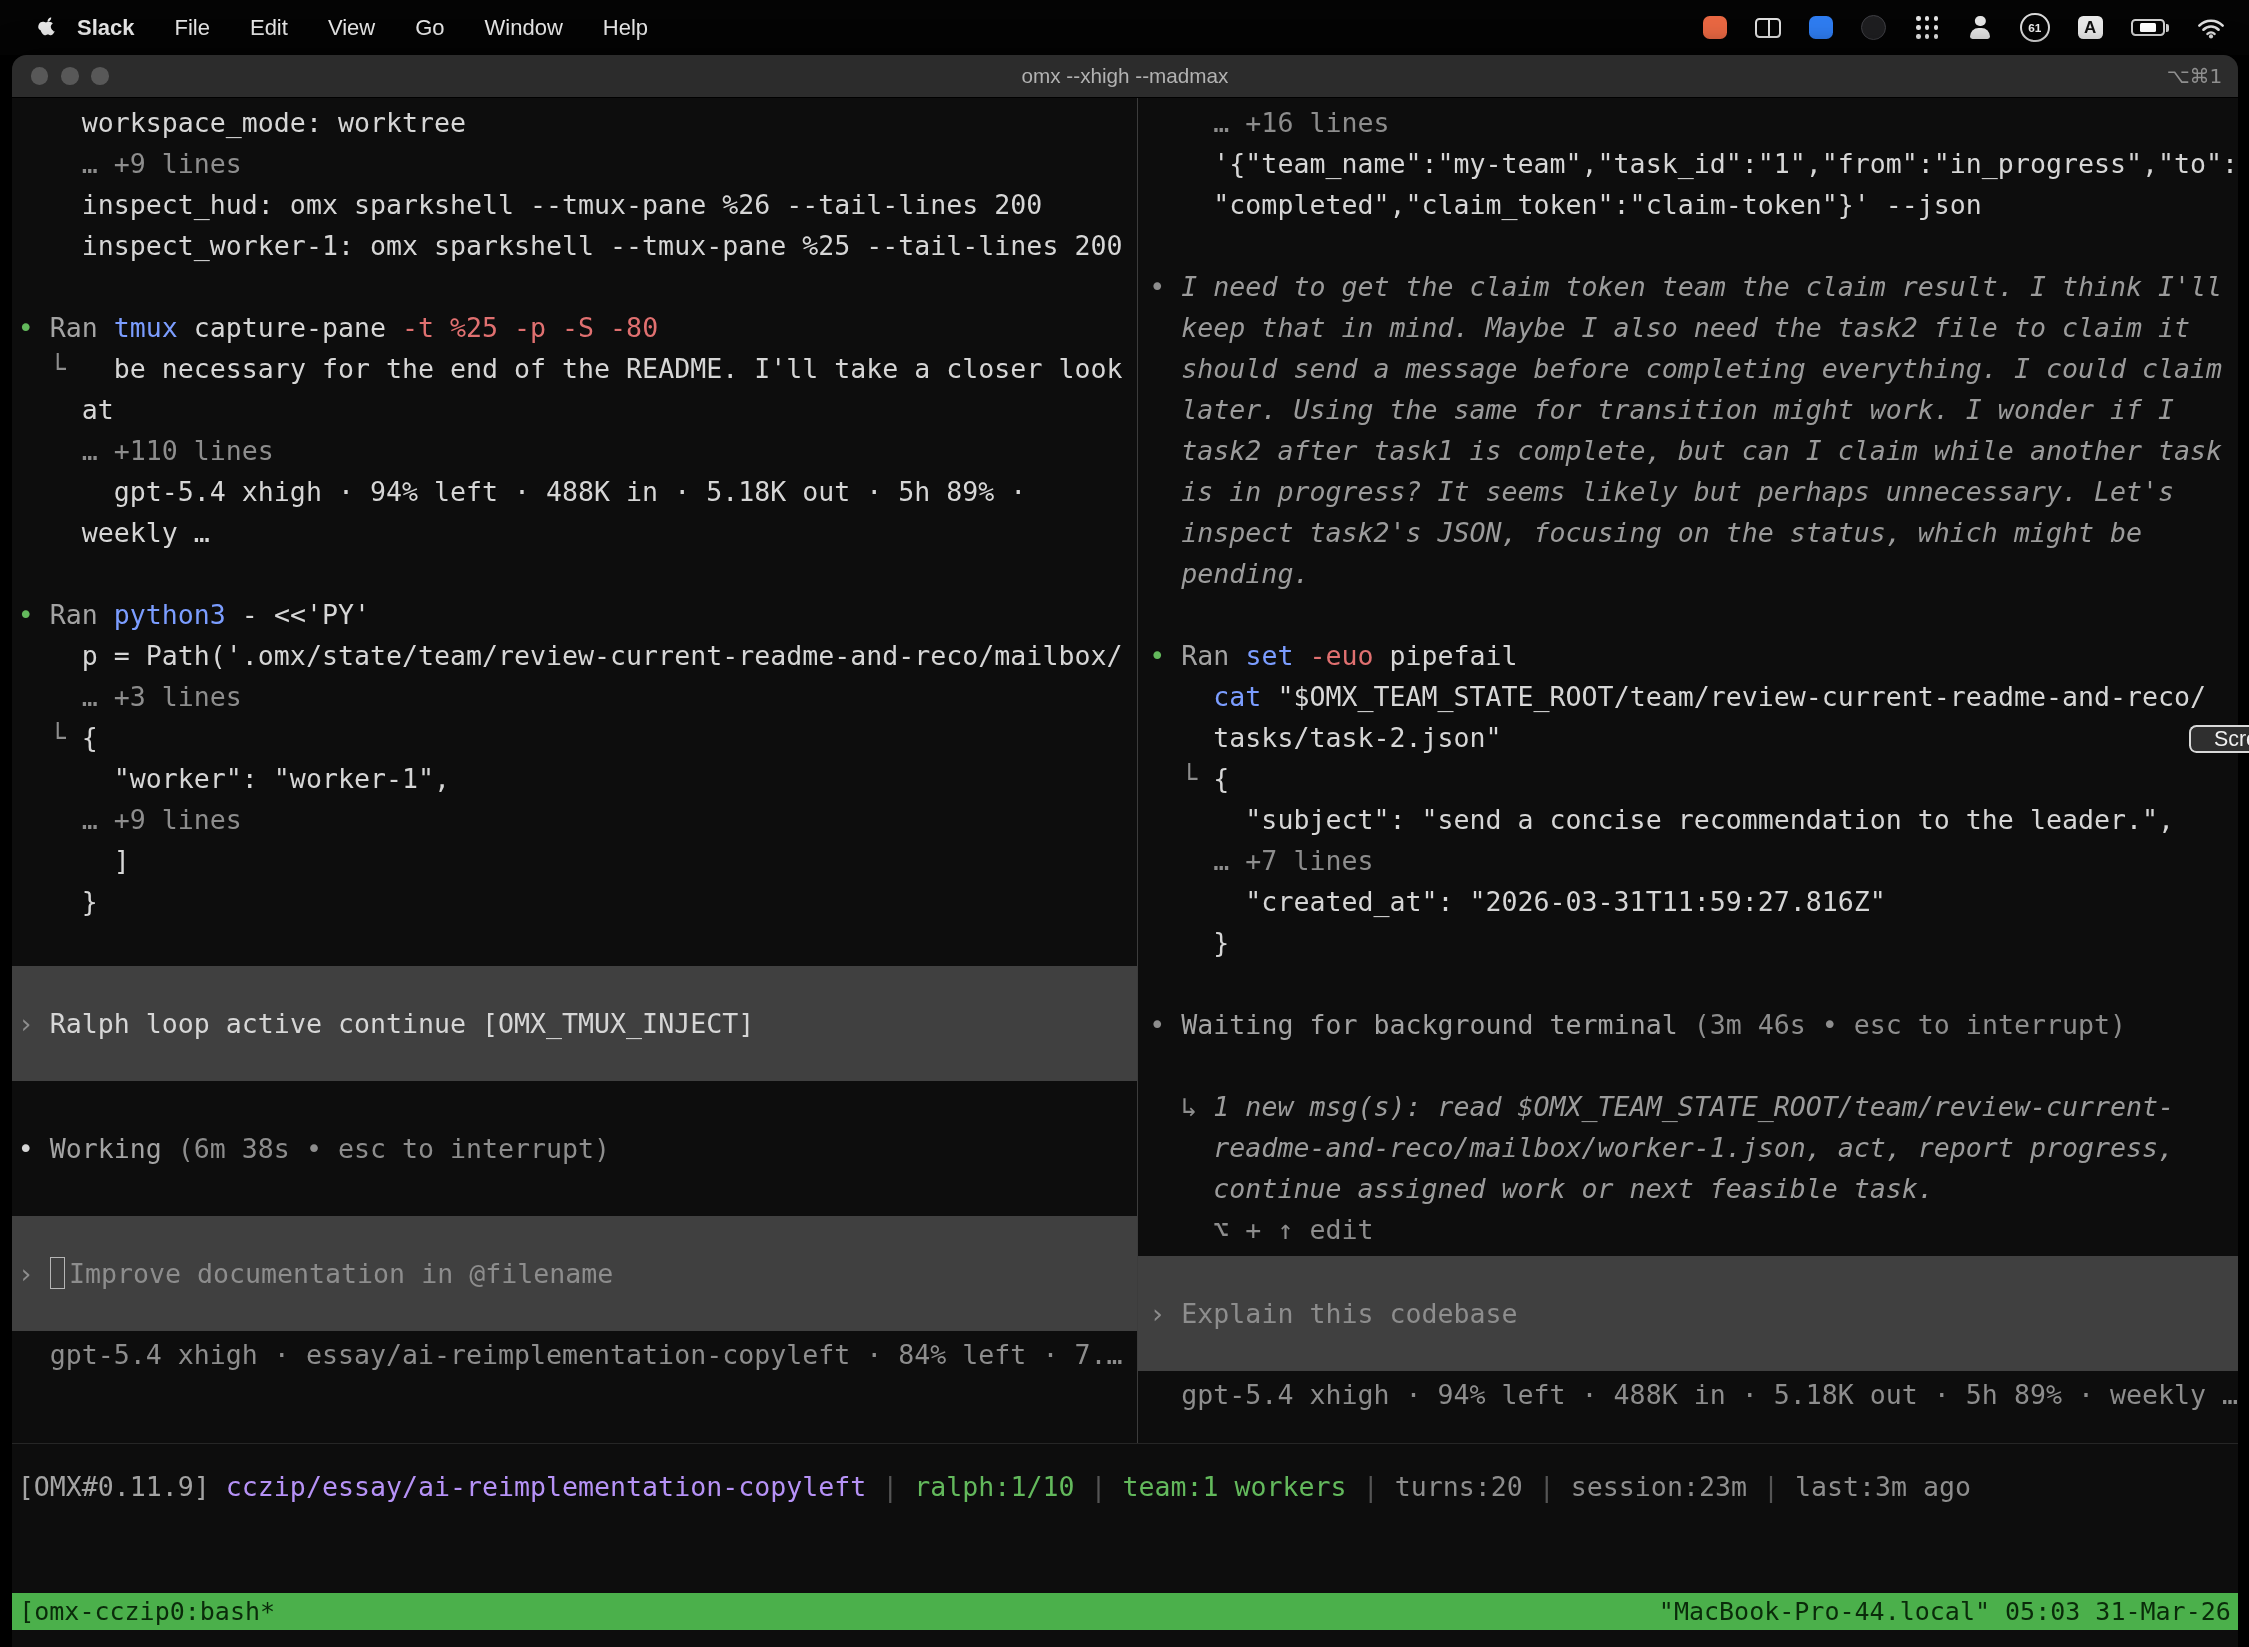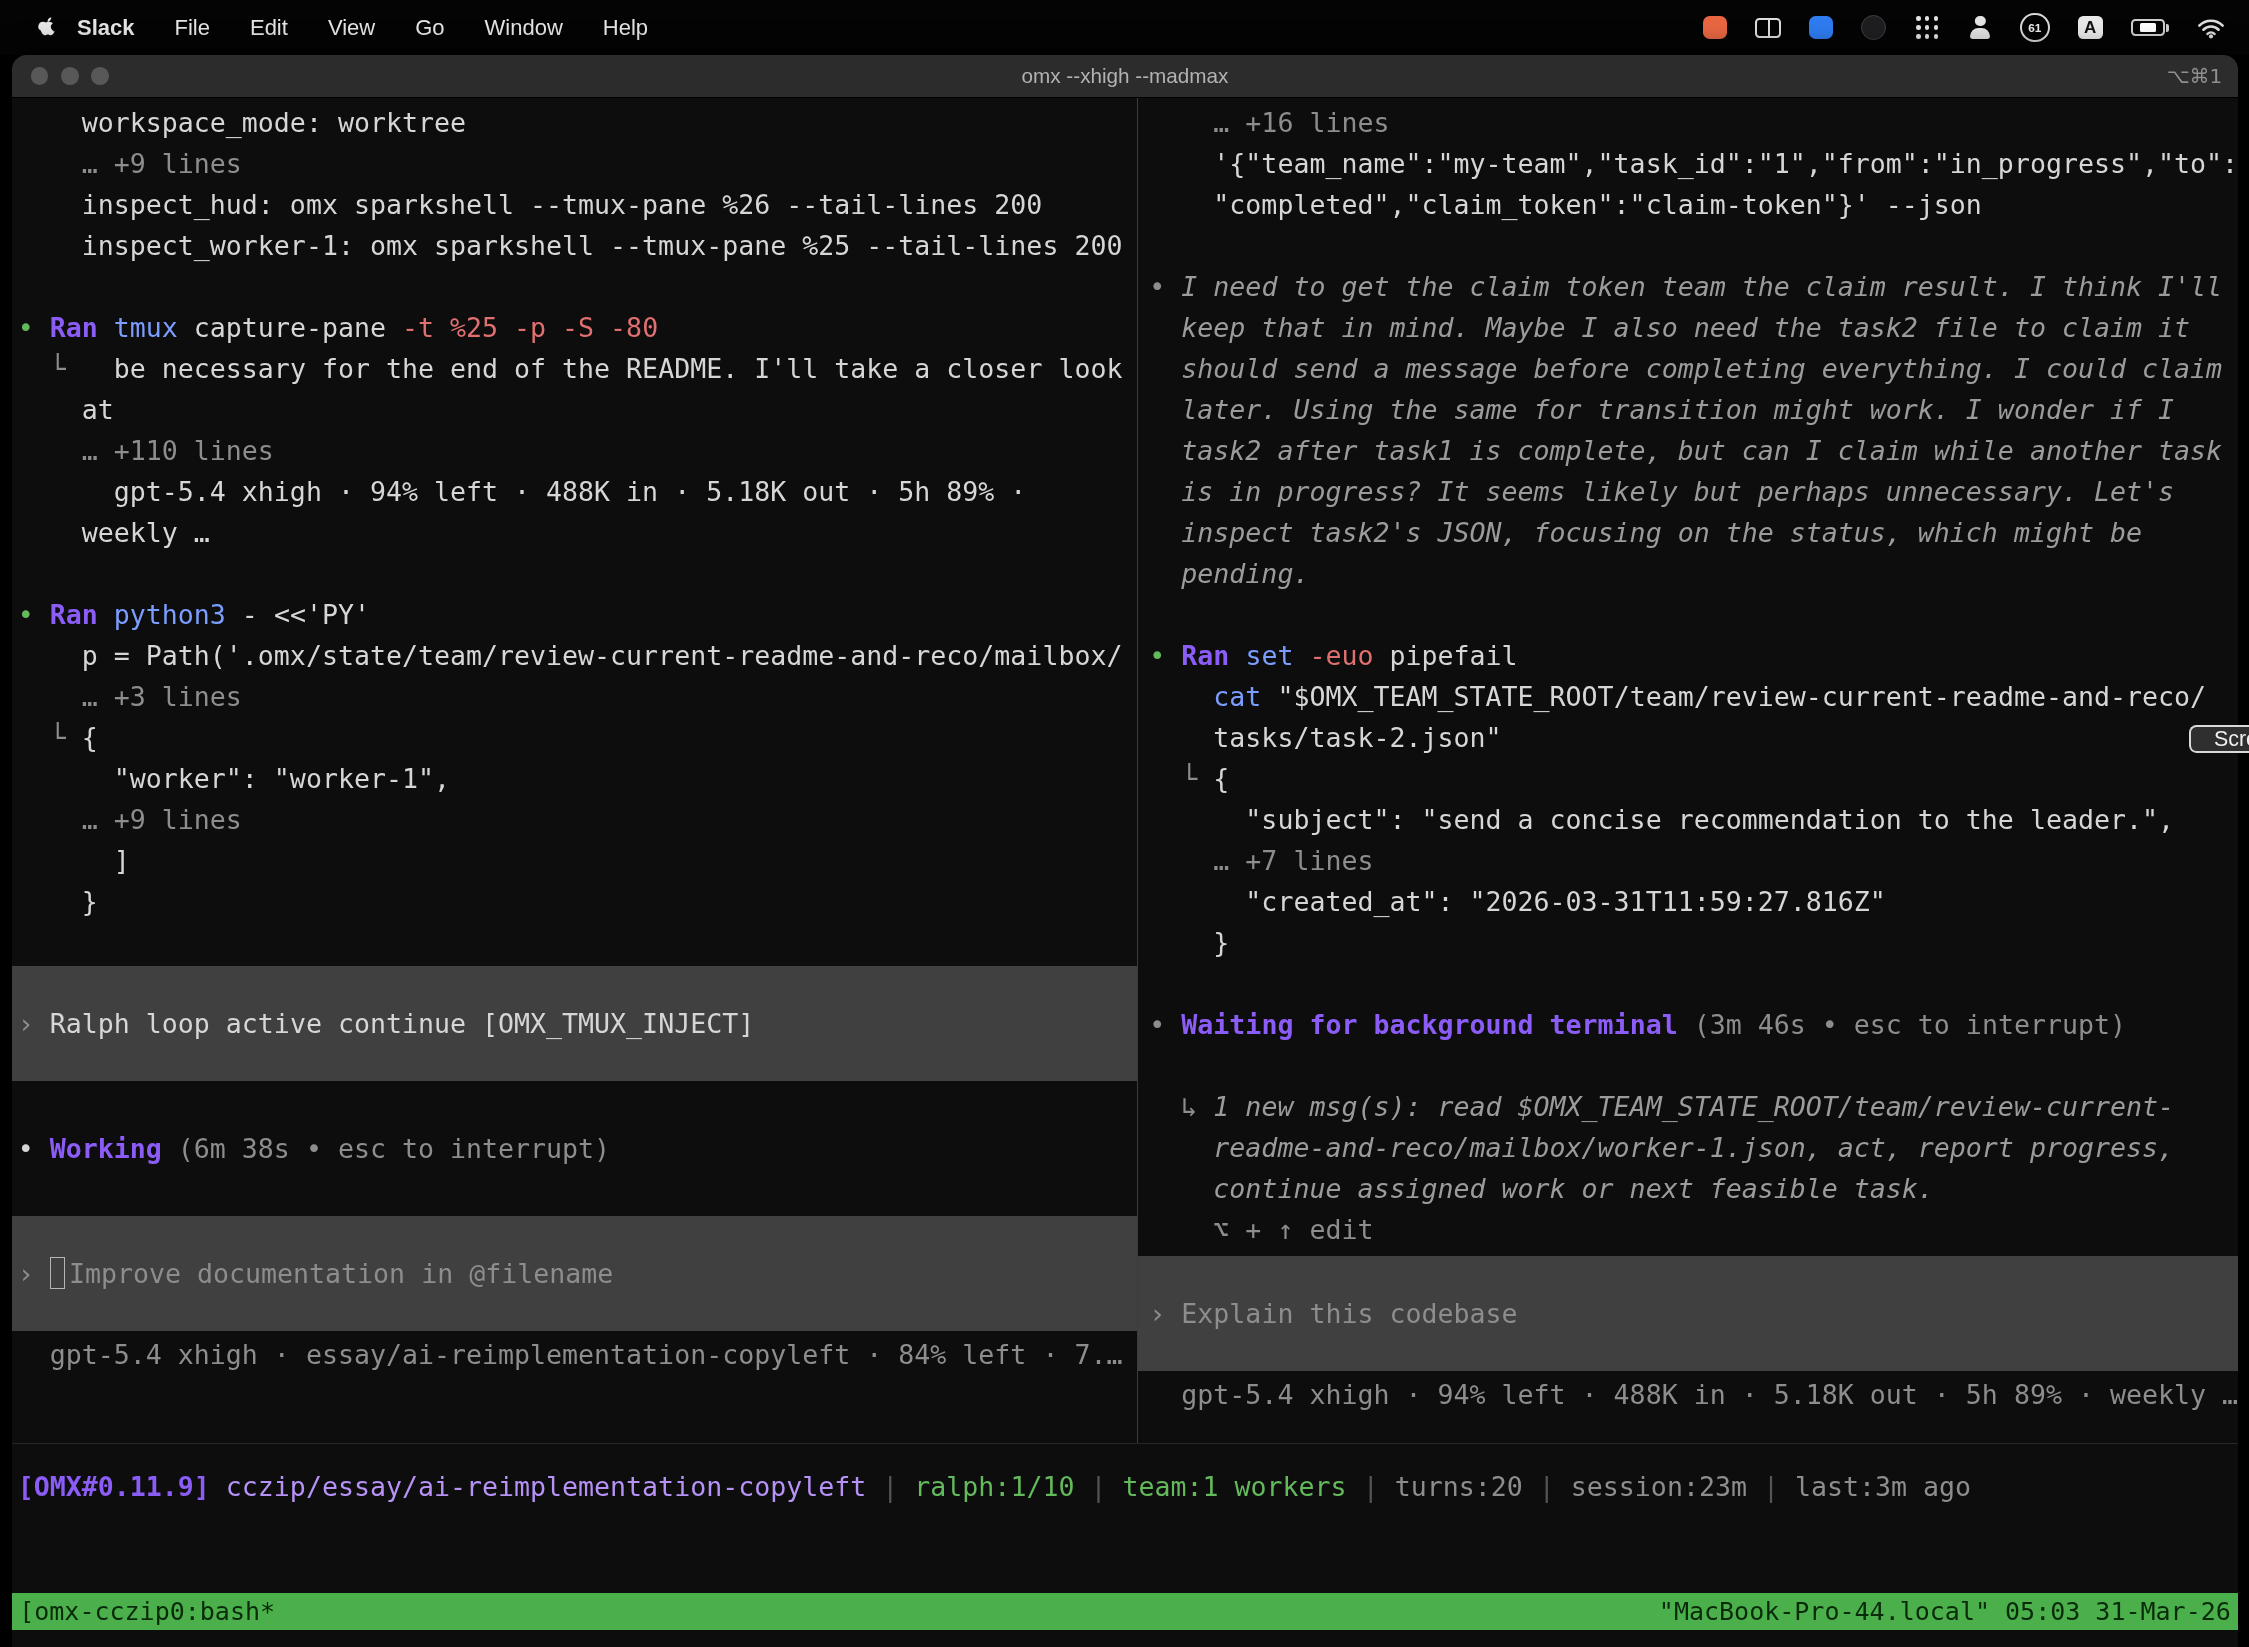--- a/index.html
+++ b/index.html
@@ -42,21 +42,21 @@
   .pane-left{width:1125px;flex:none;padding-left:5.9px}
   .divider{width:1.5px;background:#3c3c3c;flex:none}
   .pane-right{flex:1;padding-left:11px}
 
   .line{height:41px;line-height:41px;white-space:pre}
   .band{background:#404040;padding:37px 16px}
   .pane-left .band{margin-left:-5.9px;padding-left:5.9px}
   .pane-right .band{margin-left:-11px;padding-left:11px}
 
   .w{color:#d6d6d6}
-  .wb{color:#8b5cf6;font-weight:bold}
+  .wb{color:#a3a3a3;font-weight:normal}
   .dim{color:#8d8d8d}
   .it{color:#9b9b9b;font-style:italic}
   .blue{color:#7b9dff}
   .red{color:#e07070}
   .grn{color:#63b95c}
   .purp{color:#b692f6}
   .sep{color:#555}
   .cursor{display:inline-block;width:14.8px;height:32px;border:1.5px solid #b5b5b5;vertical-align:-5.9px;margin-right:4.4px}
 
   .statusline{flex:none;padding:22px 0 0 5.9px;height:63px;font-family:"DejaVu Sans Mono","DejaVu Sans",monospace;font-size:26.6px;line-height:41px;white-space:pre;overflow:hidden}

